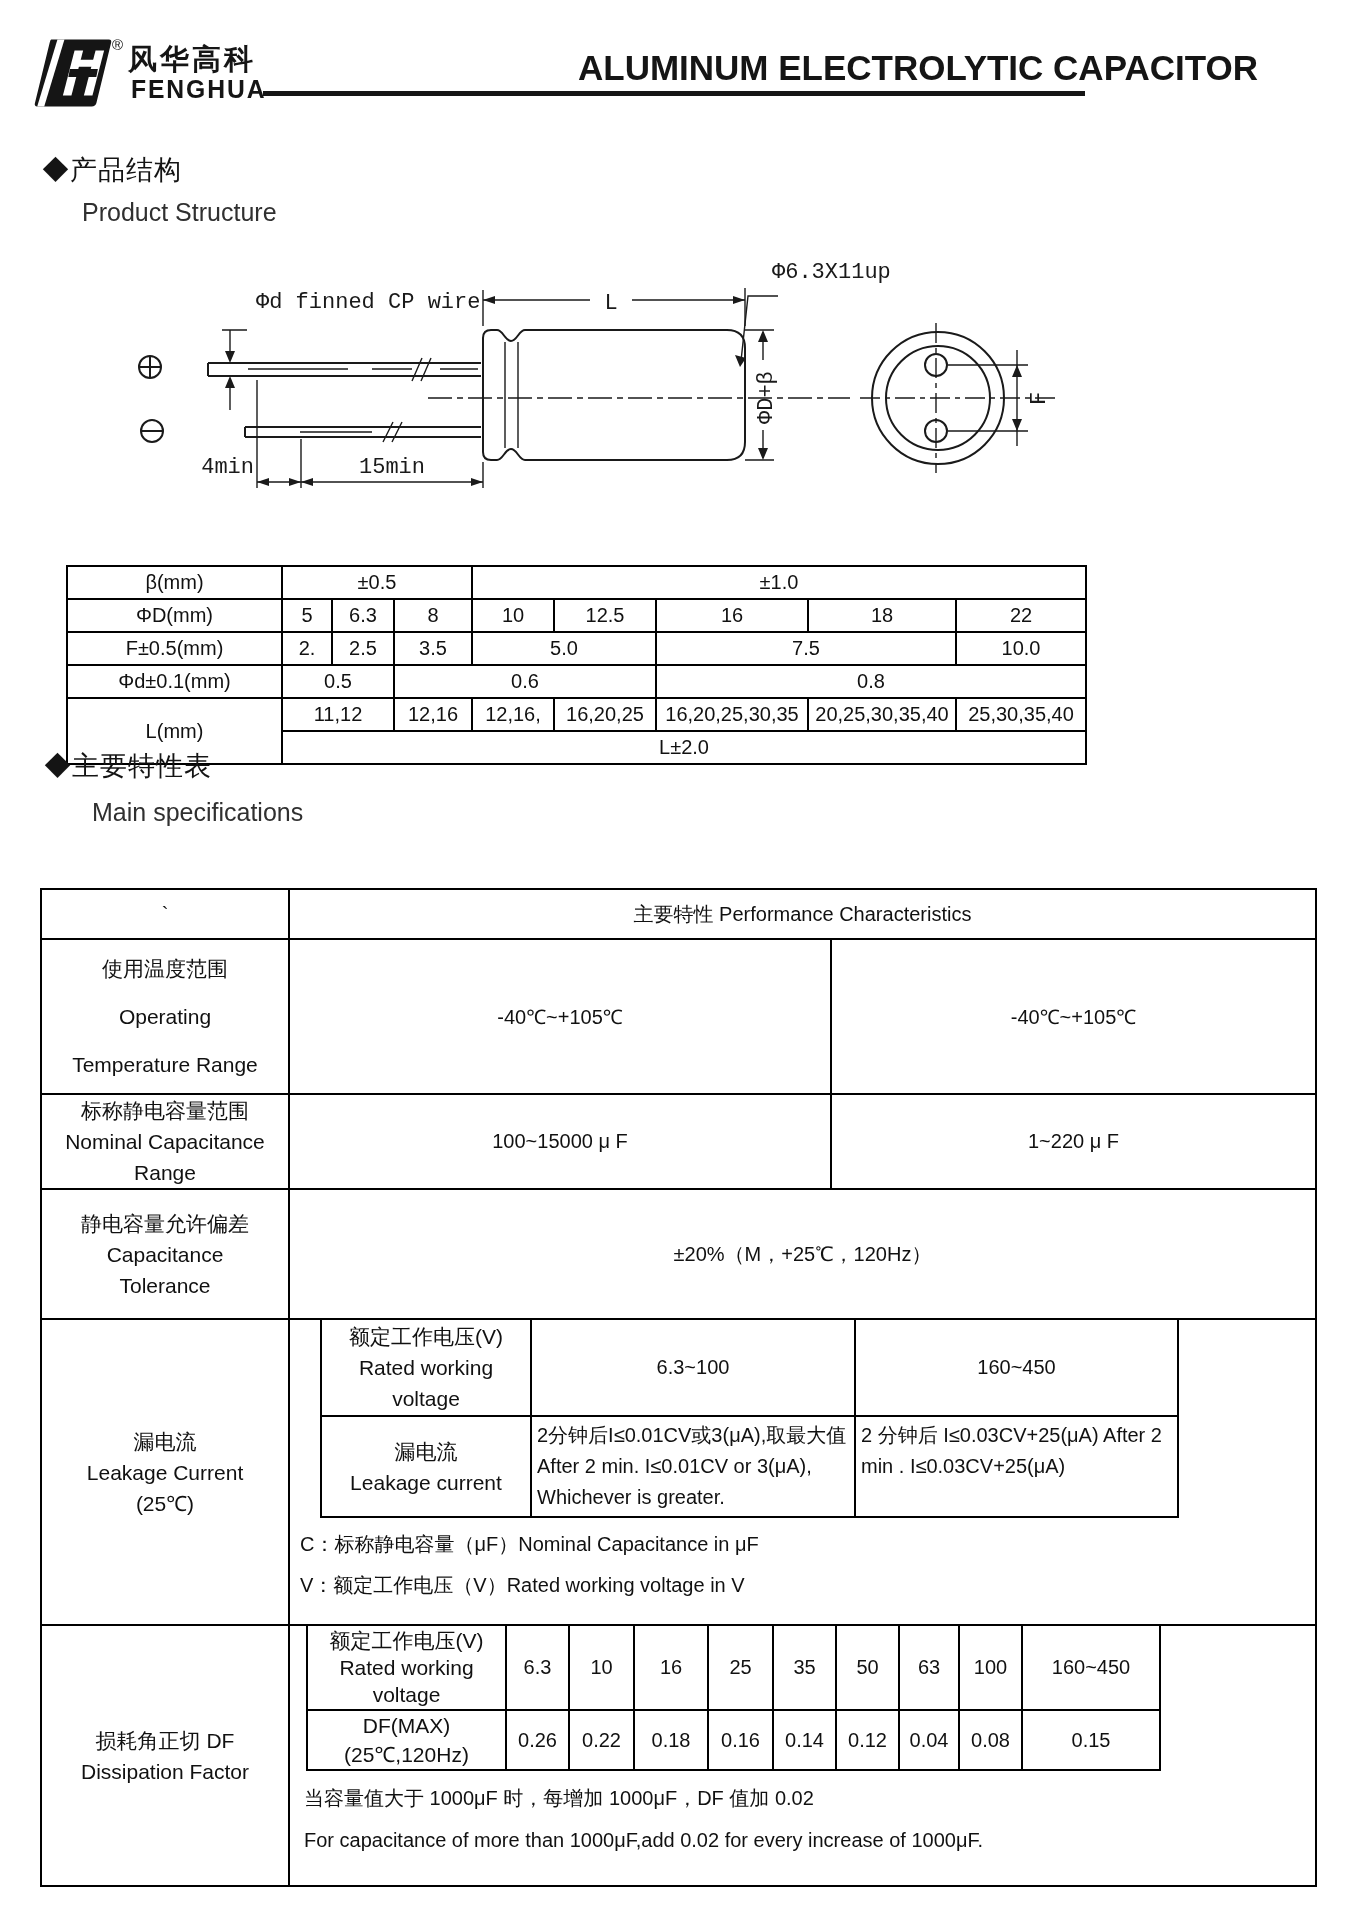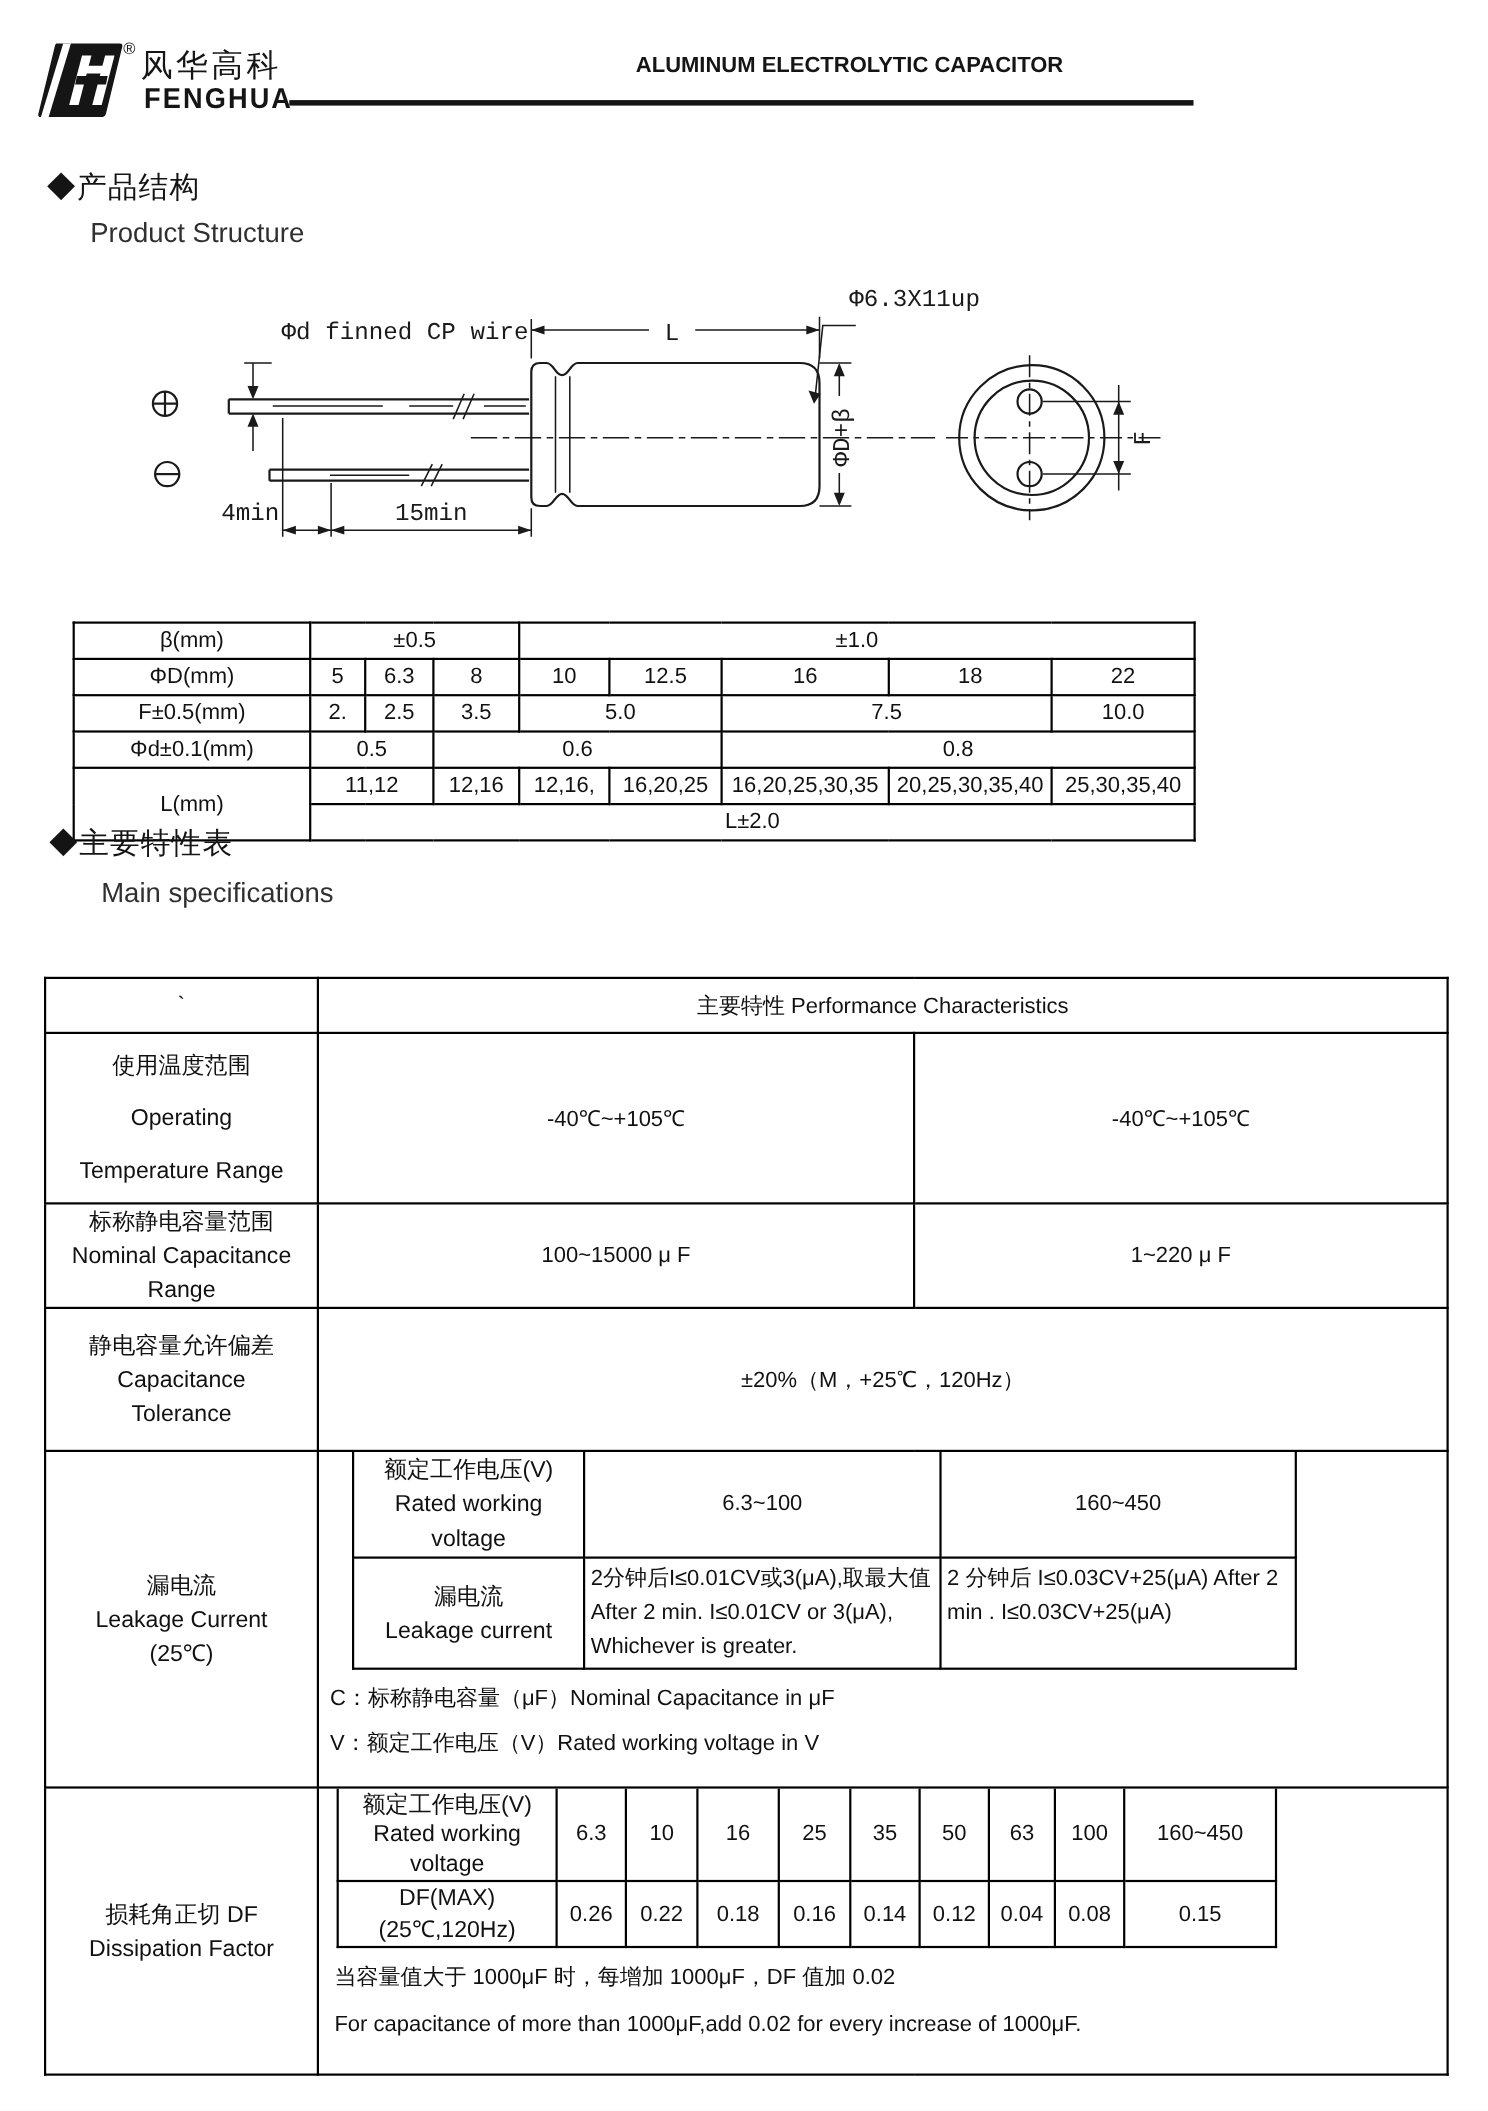--- a/index.html
+++ b/index.html
@@ -1,23 +1,23 @@
 <!DOCTYPE html>
 <html><head>
 <meta charset="utf-8">
 <style>
   html,body{margin:0;padding:0;background:#e8e8e8;}
   .page{position:relative;width:1353px;height:1919px;background:#ffffff;margin:0 auto;
         font-family:"Liberation Sans",sans-serif;color:#111;overflow:hidden;}
   
   .logo-mark{position:absolute;left:33px;top:38px;}
   .reg{position:absolute;left:112px;top:36px;font-size:15px;color:#151515;}
-  .brand-cn{position:absolute;left:128px;top:40px;font-size:29px;font-weight:400;letter-spacing:3px;color:#151515;}
+  .brand-cn{position:absolute;left:128px;top:40px;font-size:29px;font-weight:700;letter-spacing:3px;color:#151515;}
   .brand-en{position:absolute;left:131px;top:74px;font-size:26px;font-weight:600;letter-spacing:2px;color:#151515;transform:scaleX(.95);transform-origin:left;}
-  .doc-title{position:absolute;left:578px;top:48px;font-size:20px;font-weight:700;color:#151515;letter-spacing:0px;white-space:nowrap;}
+  .doc-title{position:absolute;left:578px;top:48px;font-size:35px;font-weight:700;color:#151515;letter-spacing:0px;white-space:nowrap;}
   .header-rule{position:absolute;left:263px;top:91px;width:822px;height:5px;background:#151515;}
   
   .sec-cn{position:absolute;font-size:27px;font-weight:500;color:#141414;letter-spacing:1px;}
   .sec-en{position:absolute;font-size:25px;font-weight:400;color:#303030;}
   
   .diagram{position:absolute;left:60px;top:230px;}
   .diagram text{font-family:"Liberation Mono",monospace;font-size:22px;fill:#1a1a1a;}
   
   table{border-collapse:collapse;table-layout:fixed;margin-top:42px;}
   td{border:2px solid #000;text-align:center;vertical-align:middle;font-size:20px;padding:0;color:#111;}

